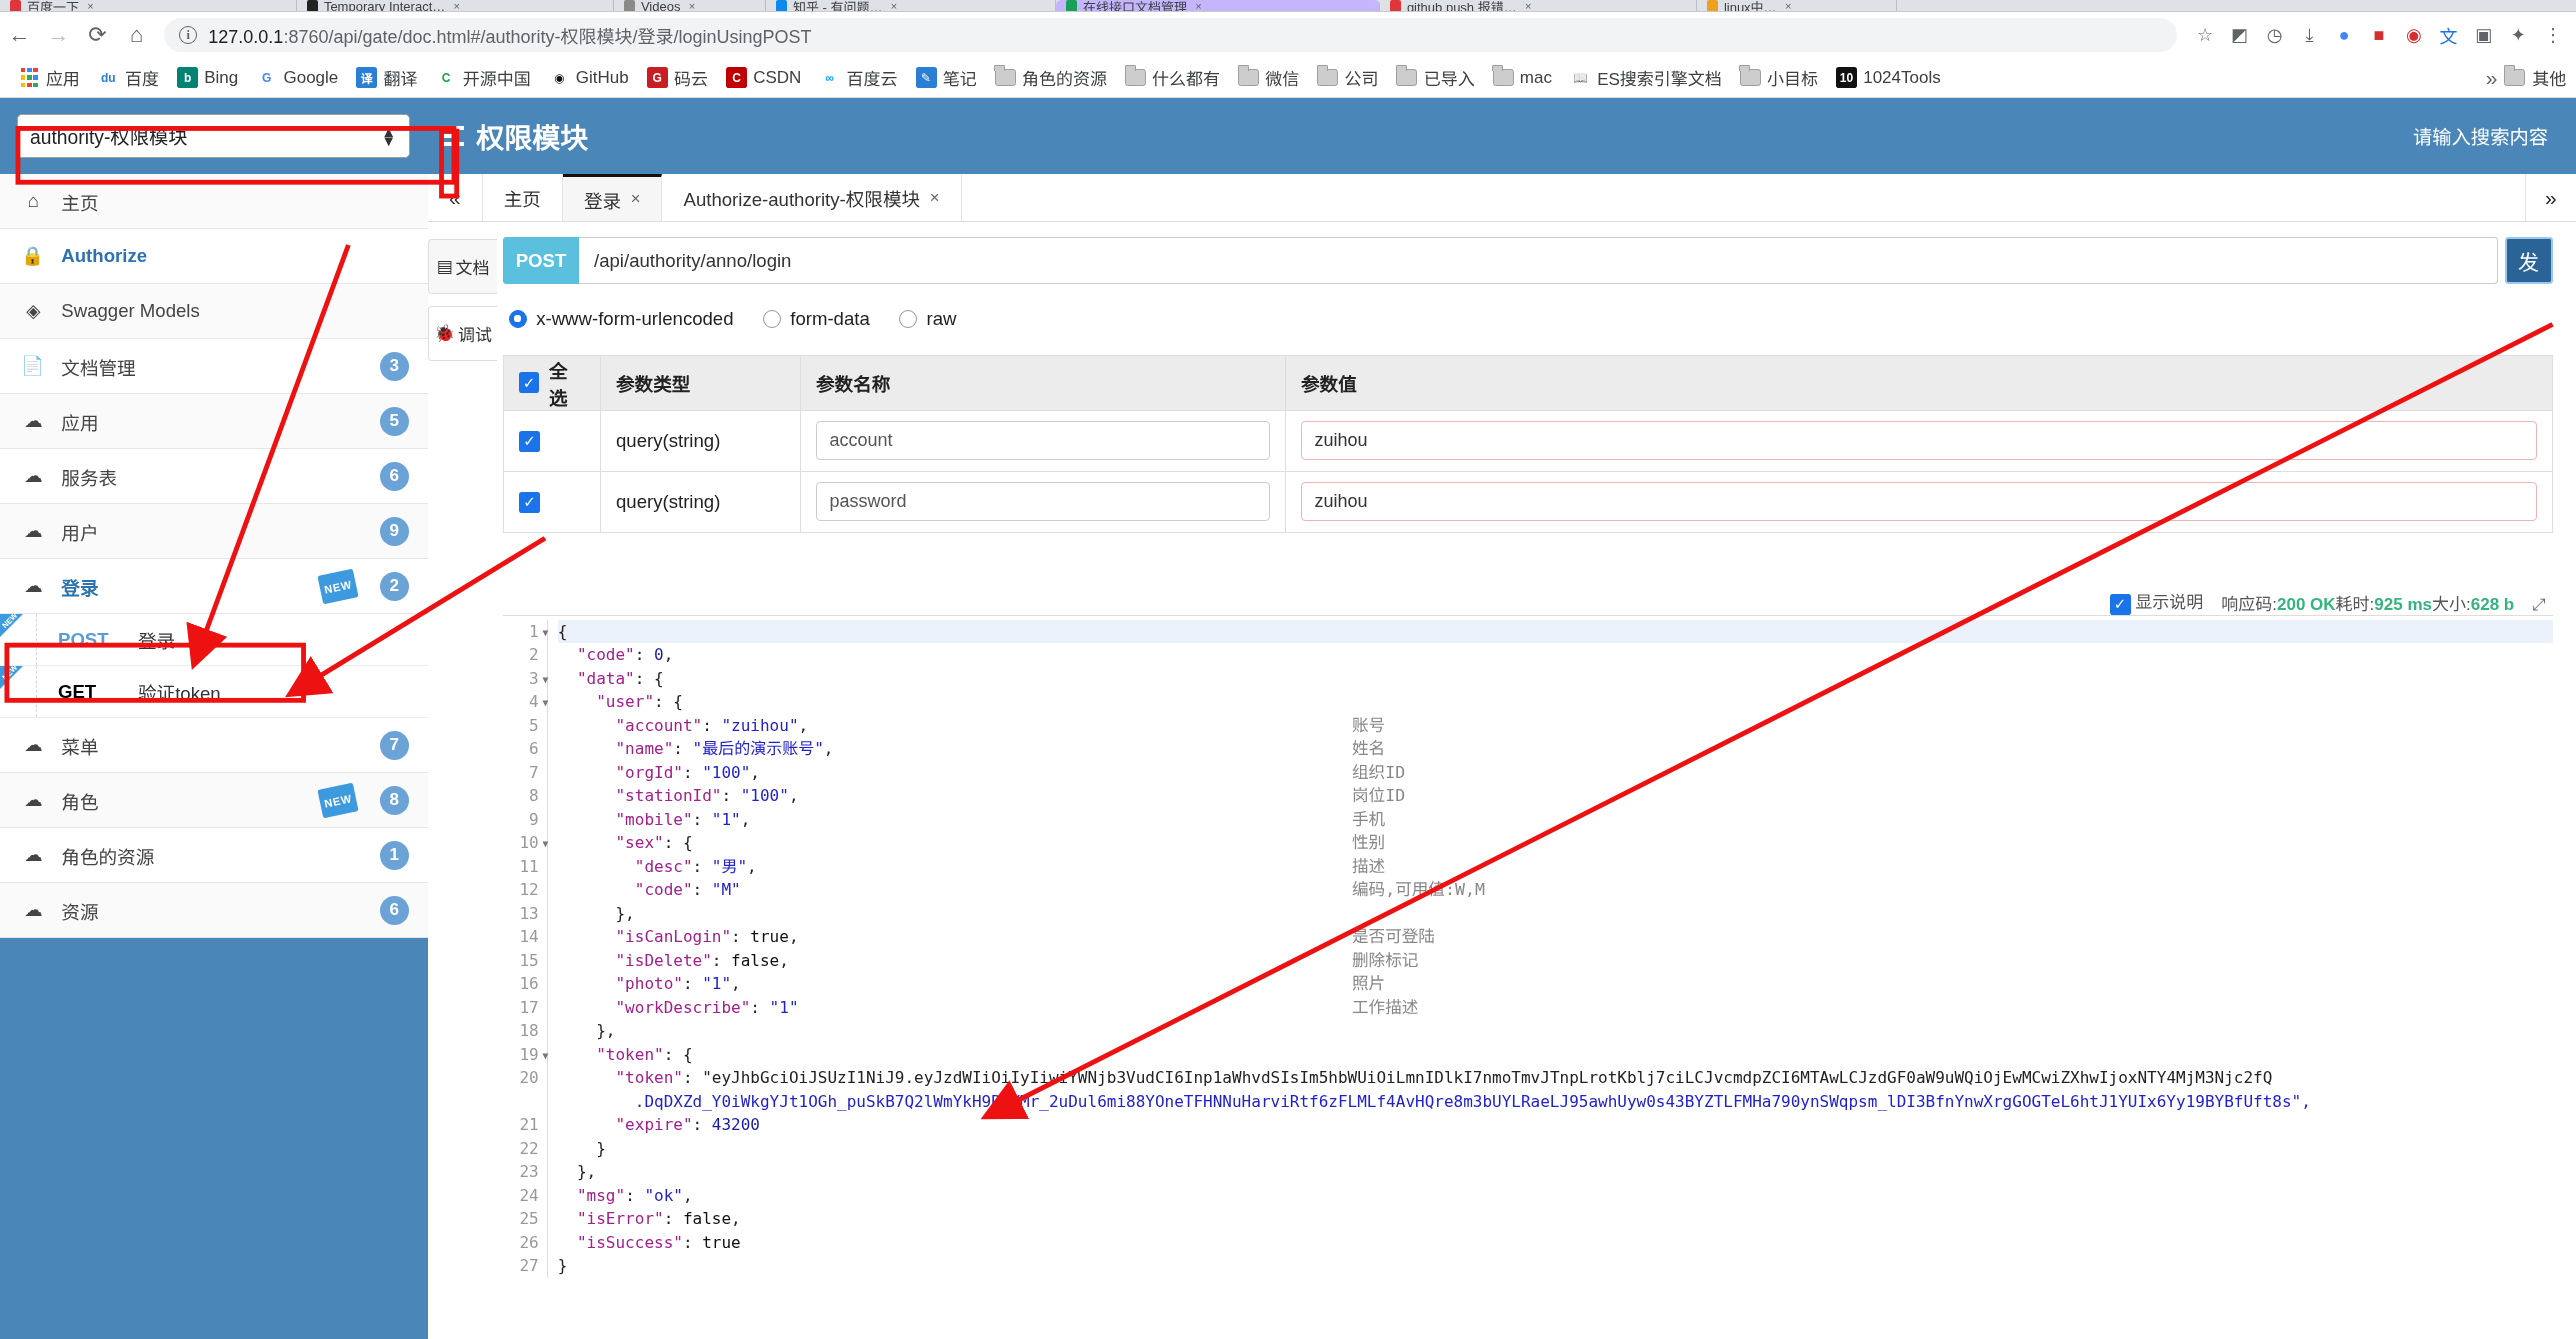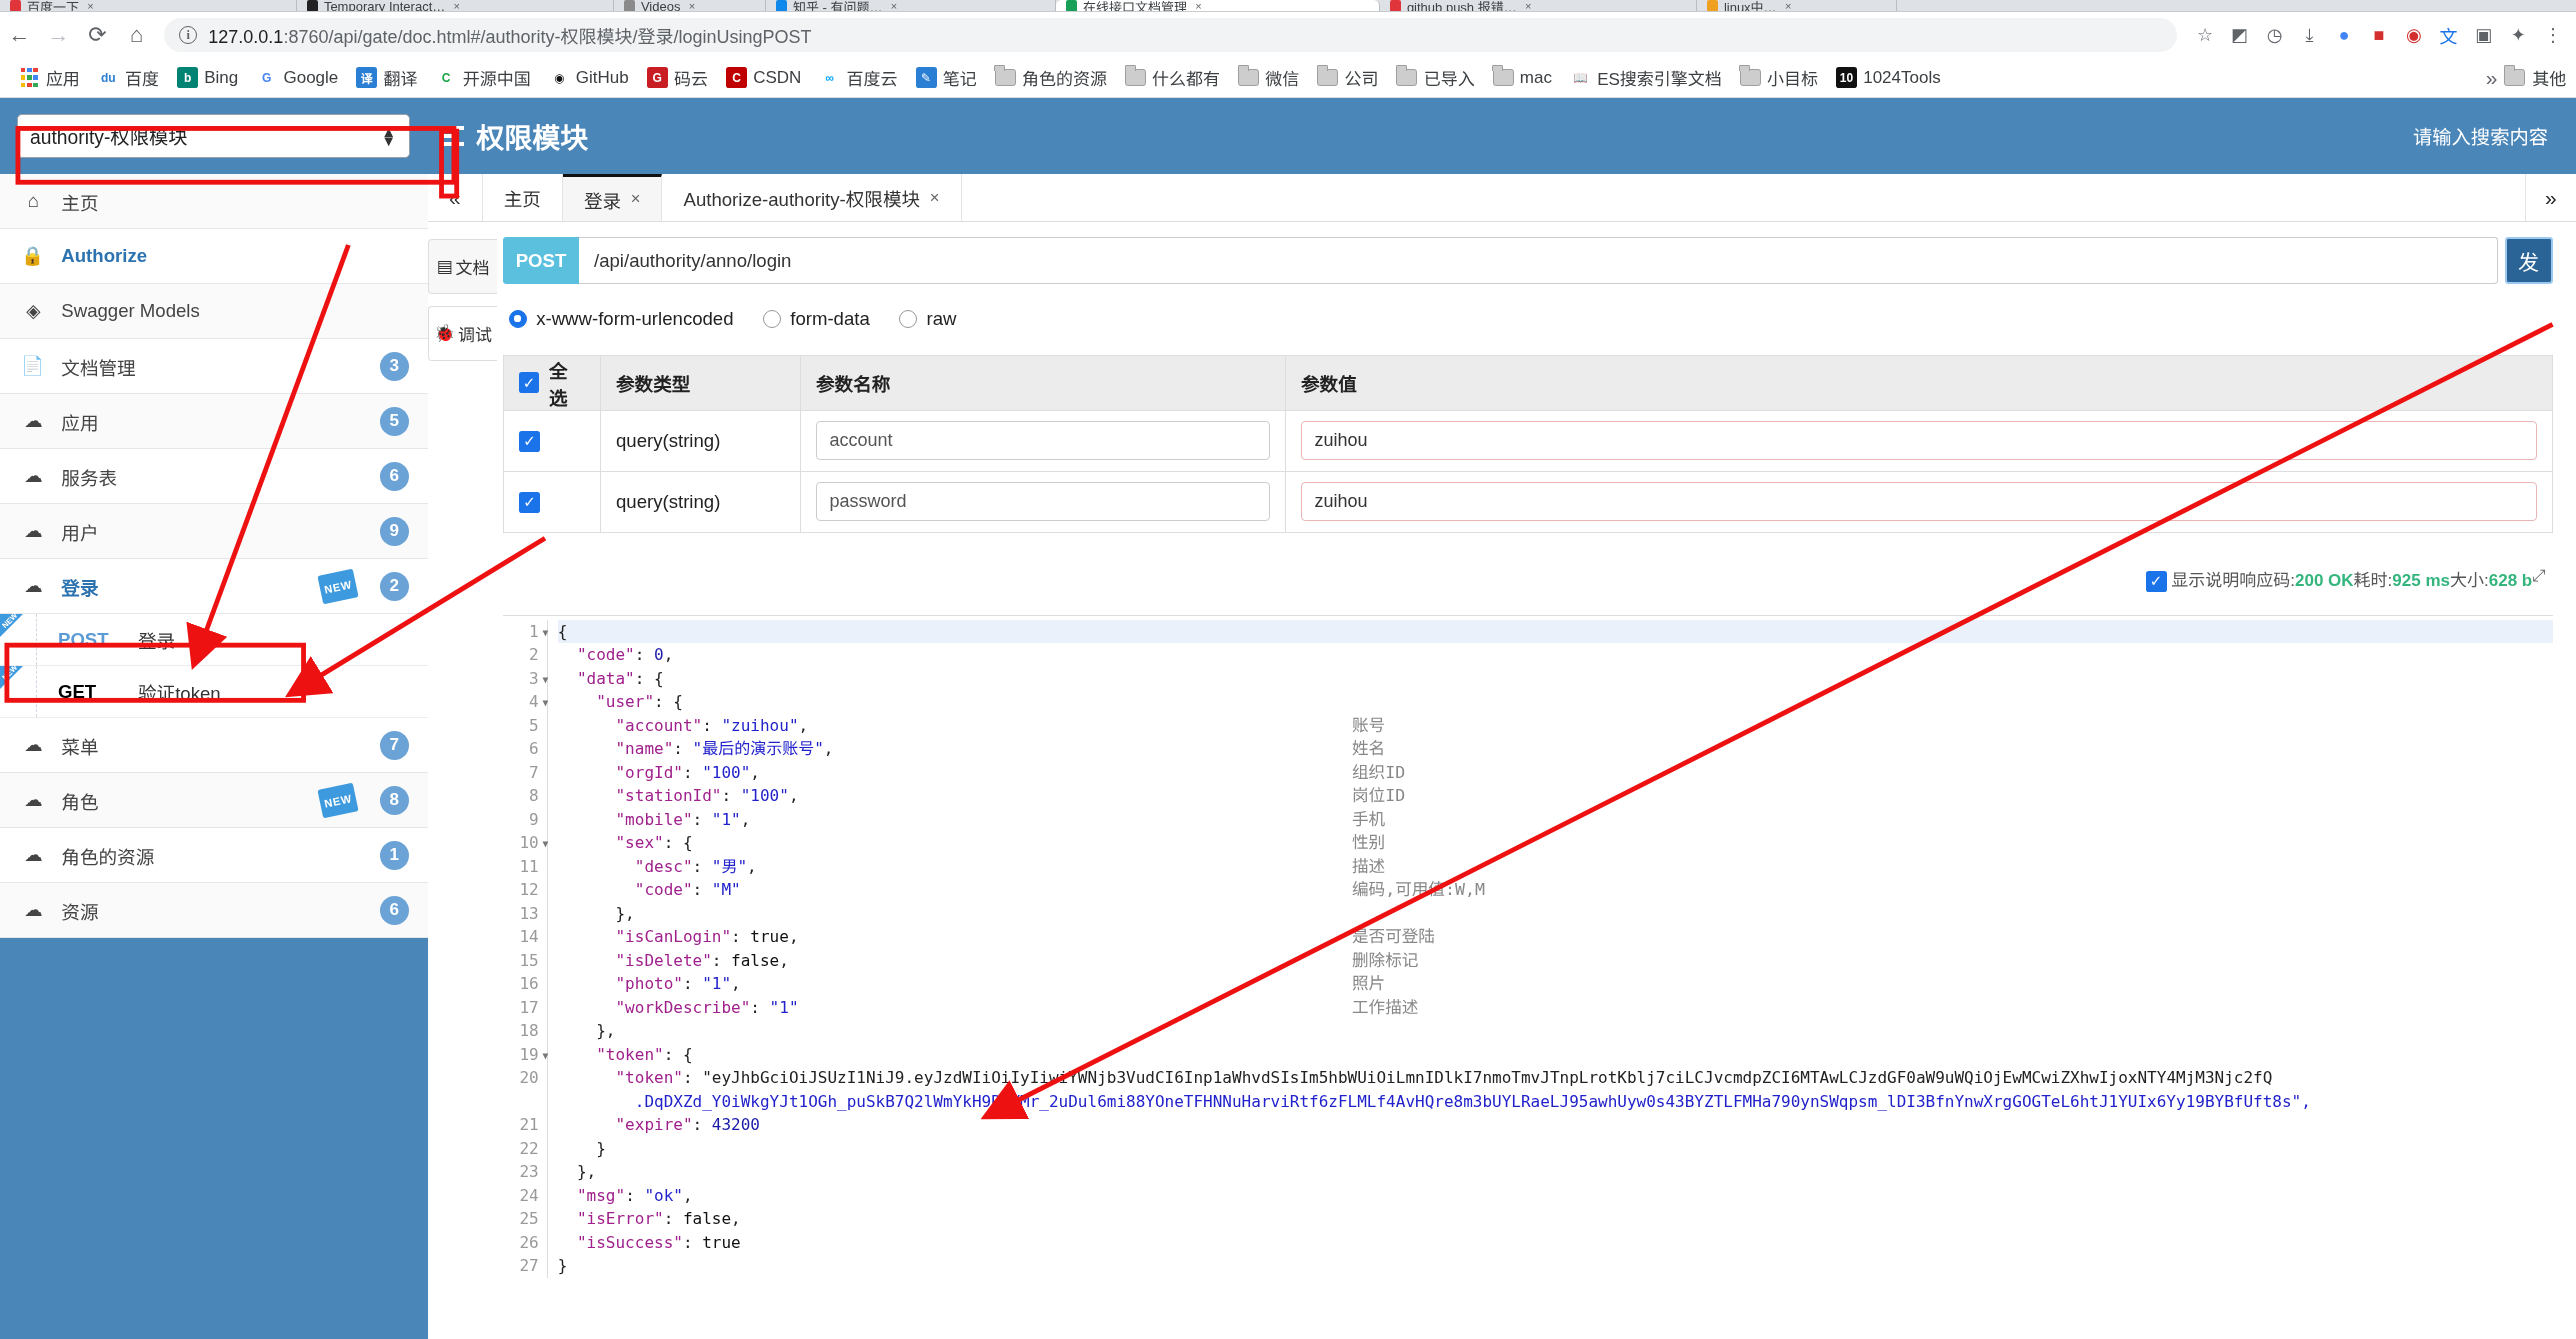--- a/index.html
+++ b/index.html
@@ -16,21 +16,21 @@
   .browser-tabstrip{
     position:absolute; left:0; top:0; width:2576px; height:12.4px;
     background:#dee1e6; border-bottom:0.7px solid #c8ccd0; overflow:hidden;
   }
   .tabstrip-inner{ display:flex; align-items:flex-end; height:12.4px; }
   .btab{
     display:flex; align-items:center; gap:5.5px; height:12.4px;
     padding:0 9.7px; font-size:13px; color:#3c4043; white-space:nowrap;
     border-right:0.7px solid #b9bdc2; position:relative; overflow:hidden;
   }
-  .btab.active{ background:#ffffff; border-radius:5.5px 5.5px 0 0; }
+  .btab.active{ background:#c4b5fd; border-radius:5.5px 5.5px 0 0; }
   .btab .favi{ width:11.7px; height:11.7px; border-radius:2.1px; flex:none; display:block; }
   .btab .x{ font-size:11px; color:#5f6368; margin-left:2.8px; }
 
   .browser-toolbar{
     position:absolute; left:0; top:12.4px; width:2576px; height:46px;
     background:#fff; display:flex; align-items:center; gap:0;
   }
   .navbtn{
     width:39px; height:39px; display:flex; align-items:center; justify-content:center;
     color:#5f6368; font-size:22px; flex:none;
@@ -196,21 +196,21 @@
   .ti{ width:100%; height:39px; border:0.7px solid #ccc; border-radius:4.1px;
        padding:0 12.4px; font-size:18px; color:#555; display:flex;align-items:center;
        background:#fff; }
   .ti.red{ border-color:#e8b4b4; color:#333; }
 
   .resp-tabs{ display:flex; margin-top:33px; border-bottom:0.7px solid #ddd;
               width:calc(100% - 23.5px); font-size:18.6px; align-items:stretch; height:50px;}
   .rtab{ display:flex;align-items:center; padding:0 22px; border-right:0.7px solid #e8e8e8;
          color:#222; }
   .rtab.sel{ background:#f7f7f7; border-top:3.4px solid #111; color:#2e9b8f; }
-  .resp-meta{ margin-left:auto; display:flex; align-items:flex-start; gap:0;
+  .resp-meta{ margin-left:auto; display:flex; align-items:flex-end; gap:18px;
               padding-right:7px; font-size:17px; color:#555; }
   .resp-meta .ok{ color:#35b57e; font-weight:bold; }
   .expand-ic{ font-size:16.6px; color:#666; }
 
   .code-wrap{ width:calc(100% - 23.5px); display:flex; font-family:"DejaVu Sans Mono","Liberation Mono",monospace;
               font-size:16px; line-height:23.5px; padding-top:4.1px; position:relative; }
   .gutter{ width:44px; text-align:right; color:#999; padding-right:8.3px; user-select:none; }
   .gutter div{ height:23.5px; position:relative; }
   .gutter div .fold{ position:absolute; right:-9.7px; top:1.4px; font-size:9.7px; color:#777; }
   .codecol{ flex:1; white-space:pre; color:#222; border-left:0.7px solid #ddd; padding-left:9.7px;

